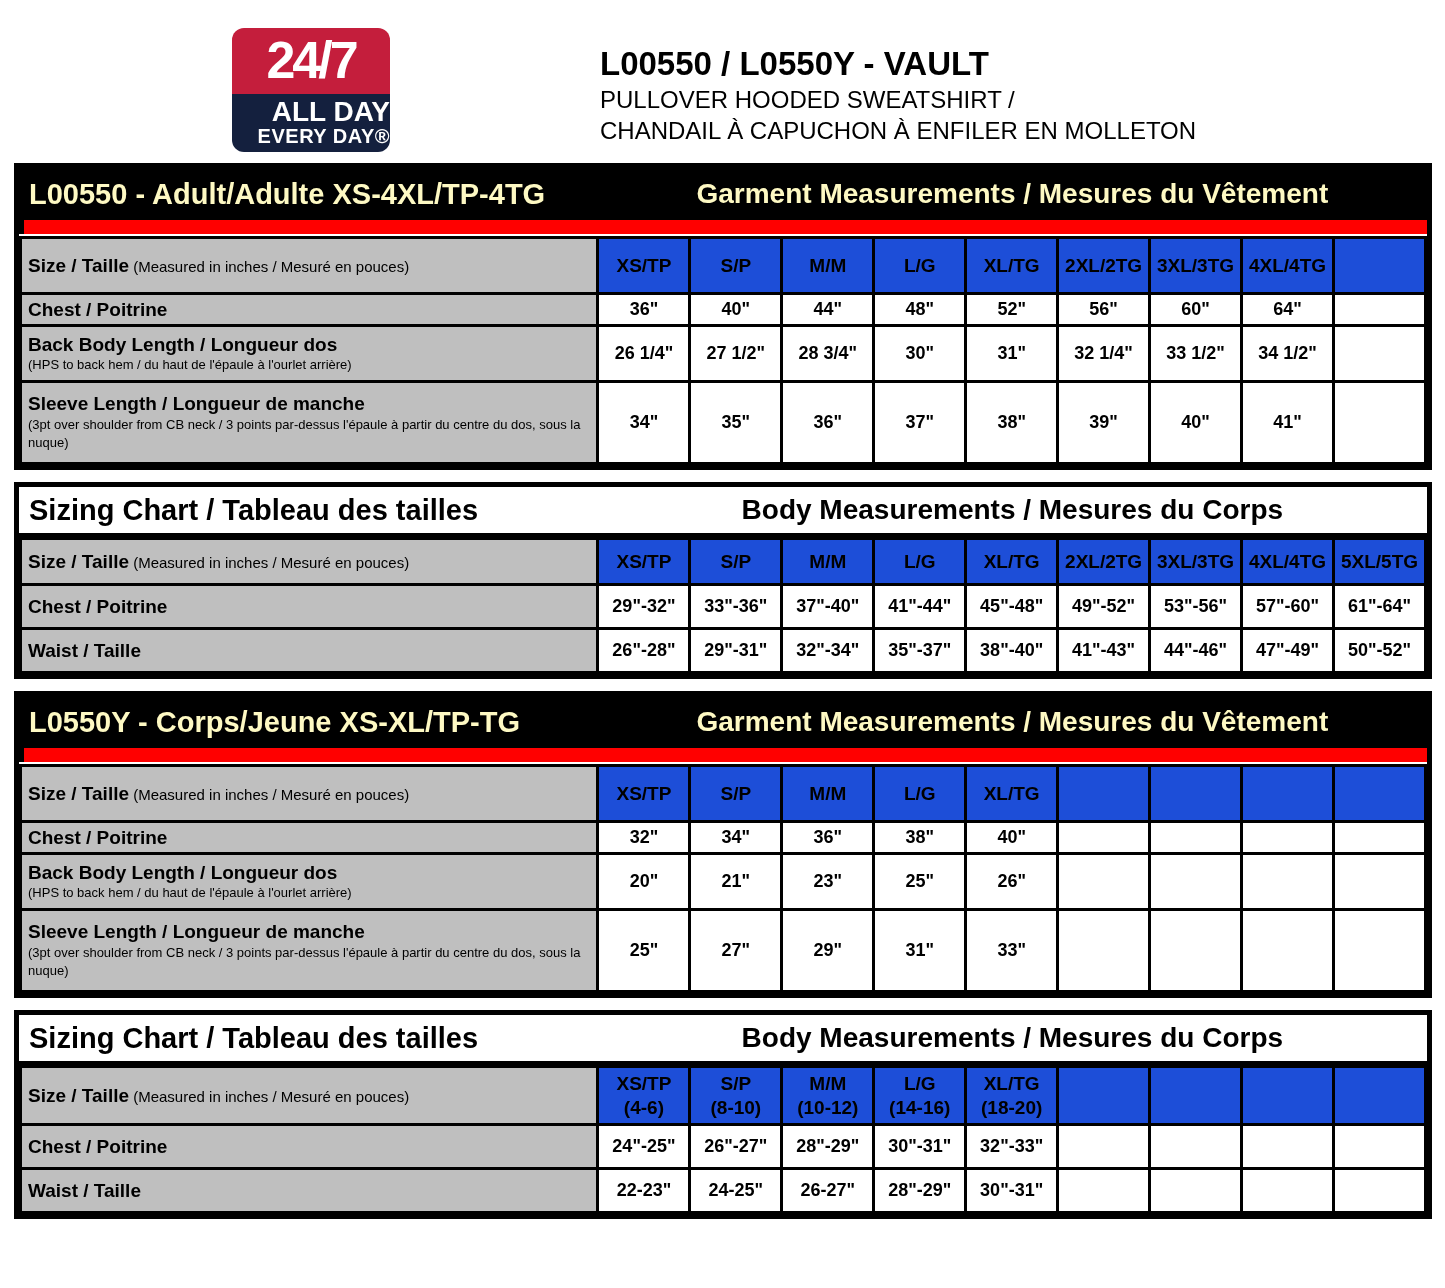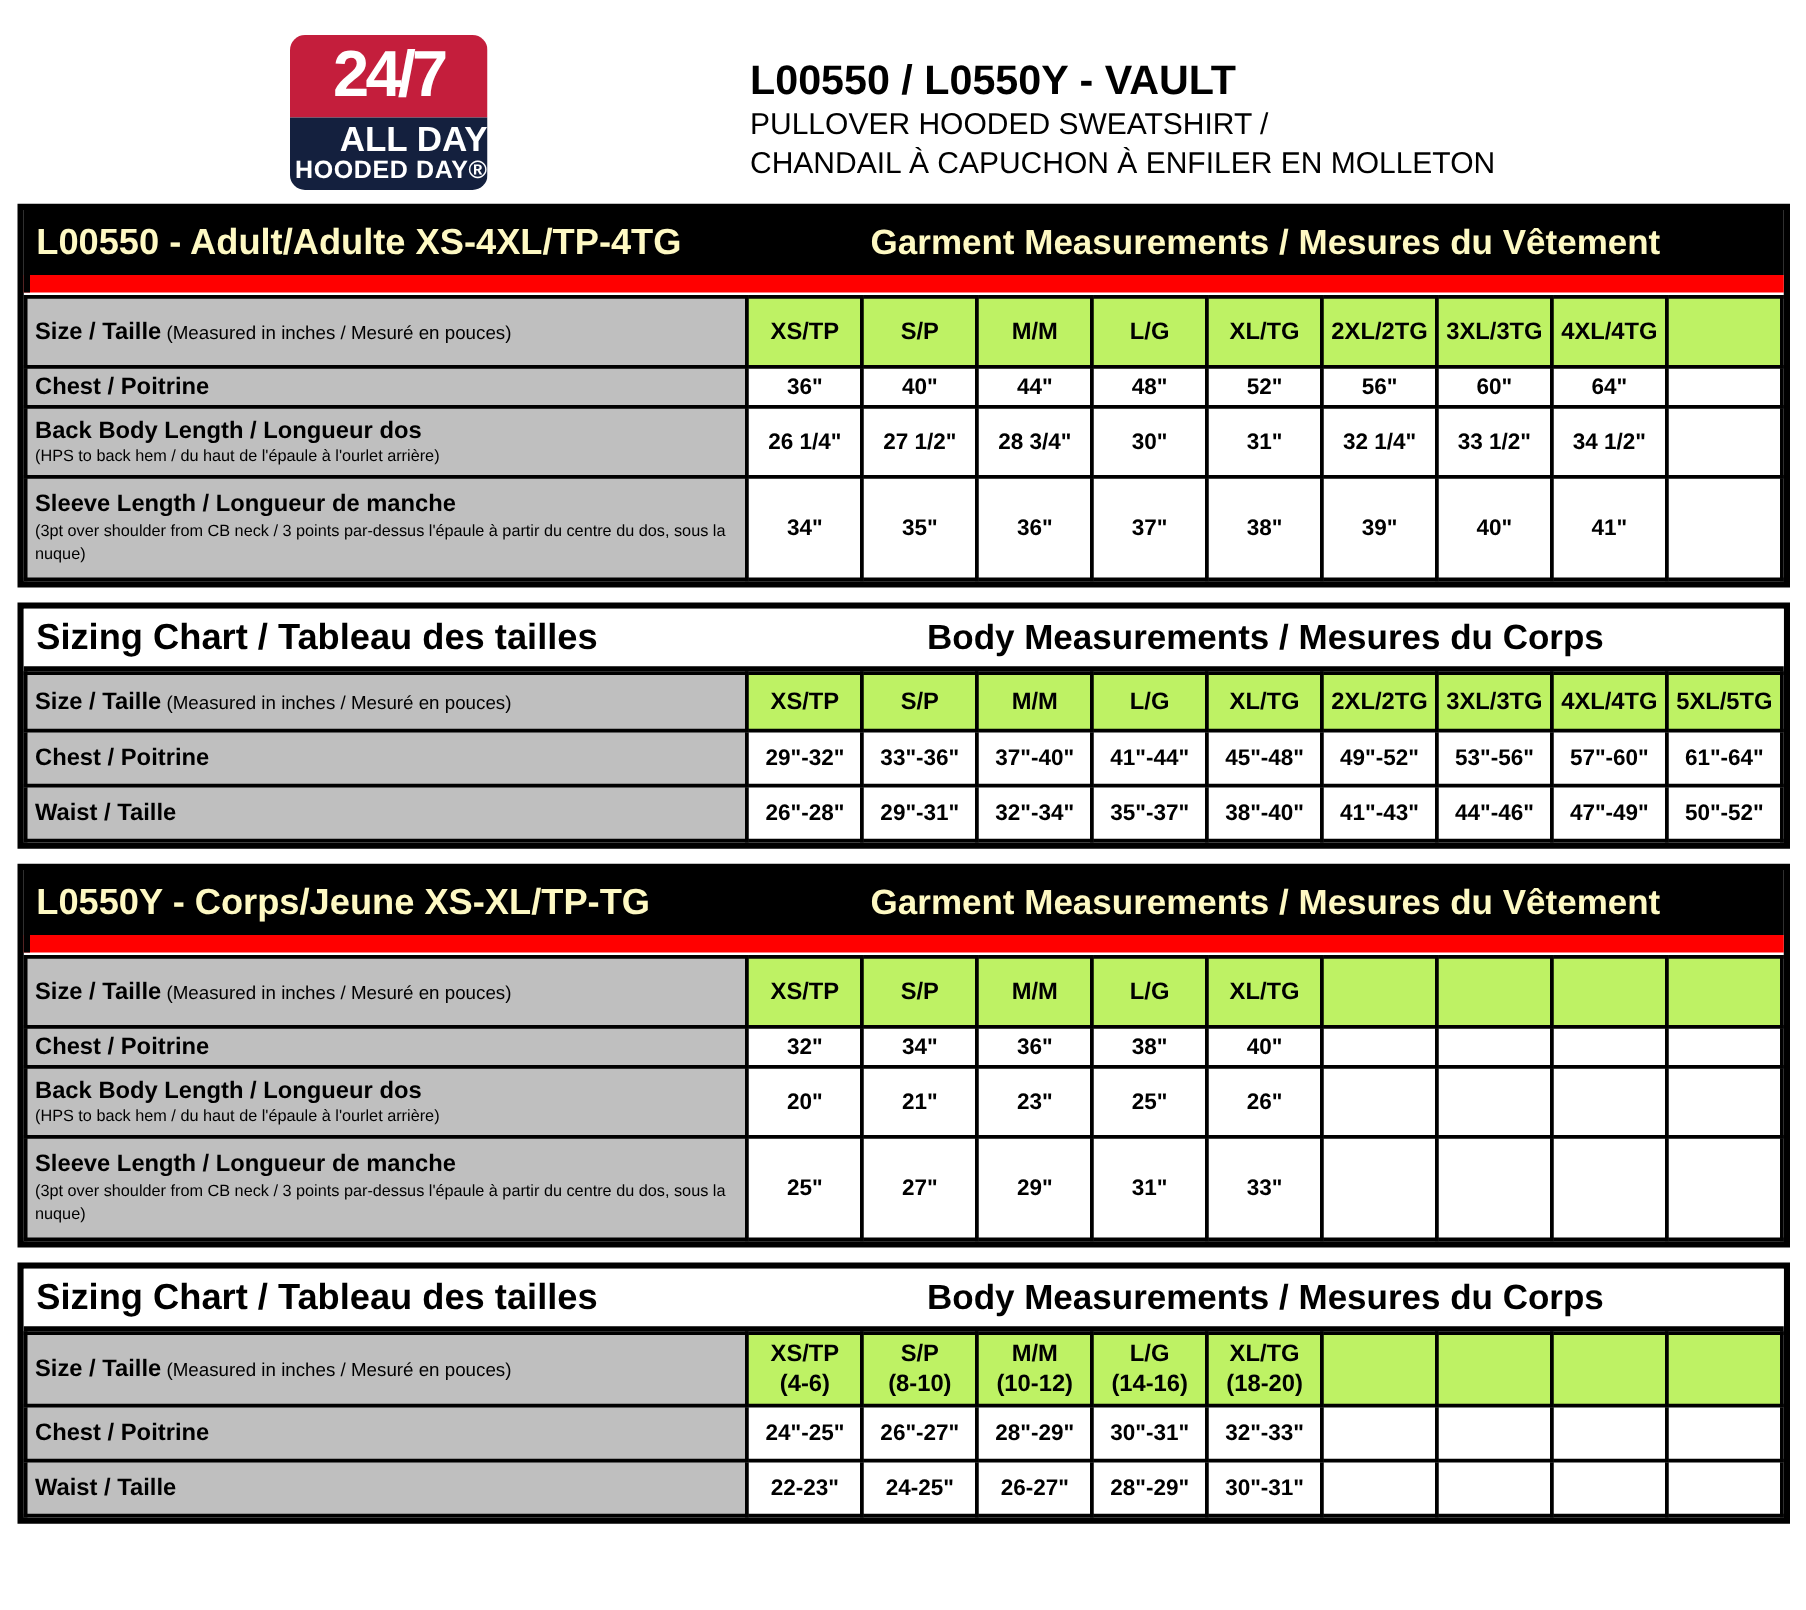--- a/index.html
+++ b/index.html
@@ -27,21 +27,21 @@
   .band-black { background: #000; color: #fef9c3; height: 52px; }
   .band-white { background: #fff; color: #000; height: 50px; border-bottom: 4px solid #000; }
   .band-left { width: 41.1%; padding-left: 10px; font-size: 29px; font-weight: bold; white-space: nowrap; }
   .band-right { flex: 1; text-align: center; font-size: 28px; font-weight: bold; white-space: nowrap; }
   .redbar { height: 14px; background: #FF0000; border-left: 5px solid #000; margin-bottom: 2px; }
 
   table.grid { width: 100%; border-collapse: collapse; table-layout: fixed; }
   col.col-label { width: 41.1%; }
   td.cell { border: 3px solid #000; vertical-align: middle; padding: 1px 2px; }
   td.label-cell { background: #BFBFBF; text-align: left; padding: 2px 8px 2px 6px; }
-  td.col-head { background: #bef264; font-weight: bold; text-align: center; font-size: 19px;
+  td.col-head { background: #1d4ed8; font-weight: bold; text-align: center; font-size: 19px;
                 white-space: pre-line; line-height: 1.25; }
   td.val { background: #fff; font-weight: bold; text-align: center; font-size: 18px; }
   .lbl-bold { font-weight: bold; font-size: 19px; line-height: 1.25; }
   .lbl-note-inline { font-weight: normal; font-size: 15px; }
   .lbl-note-block { font-weight: normal; font-size: 13px; line-height: 1.4; }
 
   
   .t-g tr.size-row td { height: 56px; }
   .t-g tr.row-0 td { height: 32px; }
   .t-g tr.row-1 td { height: 56px; }
@@ -54,21 +54,21 @@
 </head>
 <body>
 
 <div class="page">
 
   <header class="hdr">
     <div class="logo">
       <div class="logo-top">24/7</div>
       <div class="logo-bot">
         <div class="logo-allday">ALL DAY</div>
-        <div class="logo-everyday">HOODED DAY®</div>
+        <div class="logo-everyday">EVERY DAY®</div>
       </div>
     </div>
     <div class="titles">
       <div class="title">L00550 / L0550Y - VAULT</div>
       <div class="subtitle">PULLOVER HOODED SWEATSHIRT /</div>
       <div class="subtitle">CHANDAIL À CAPUCHON À ENFILER EN MOLLETON</div>
     </div>
   </header>
 
   <main class="content">

